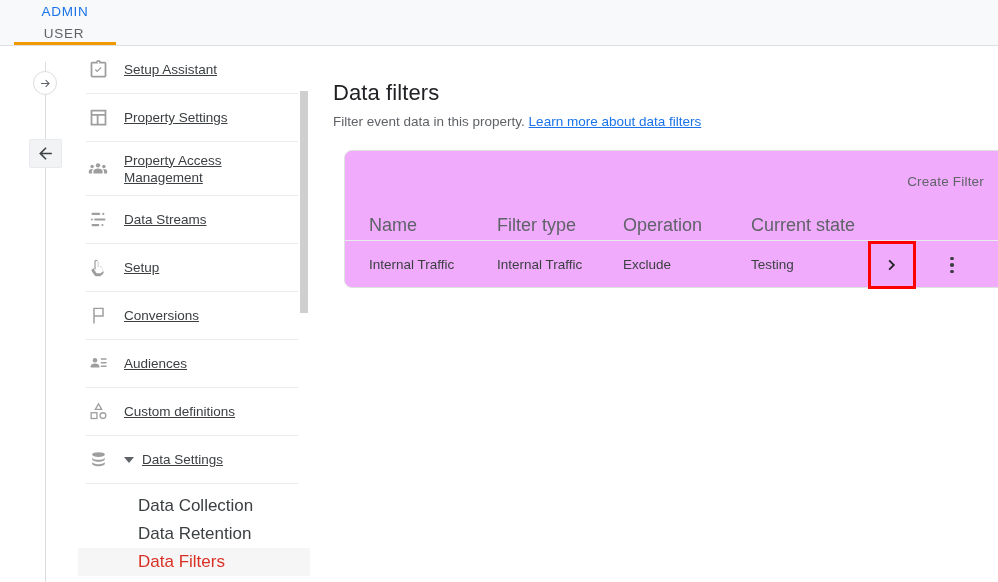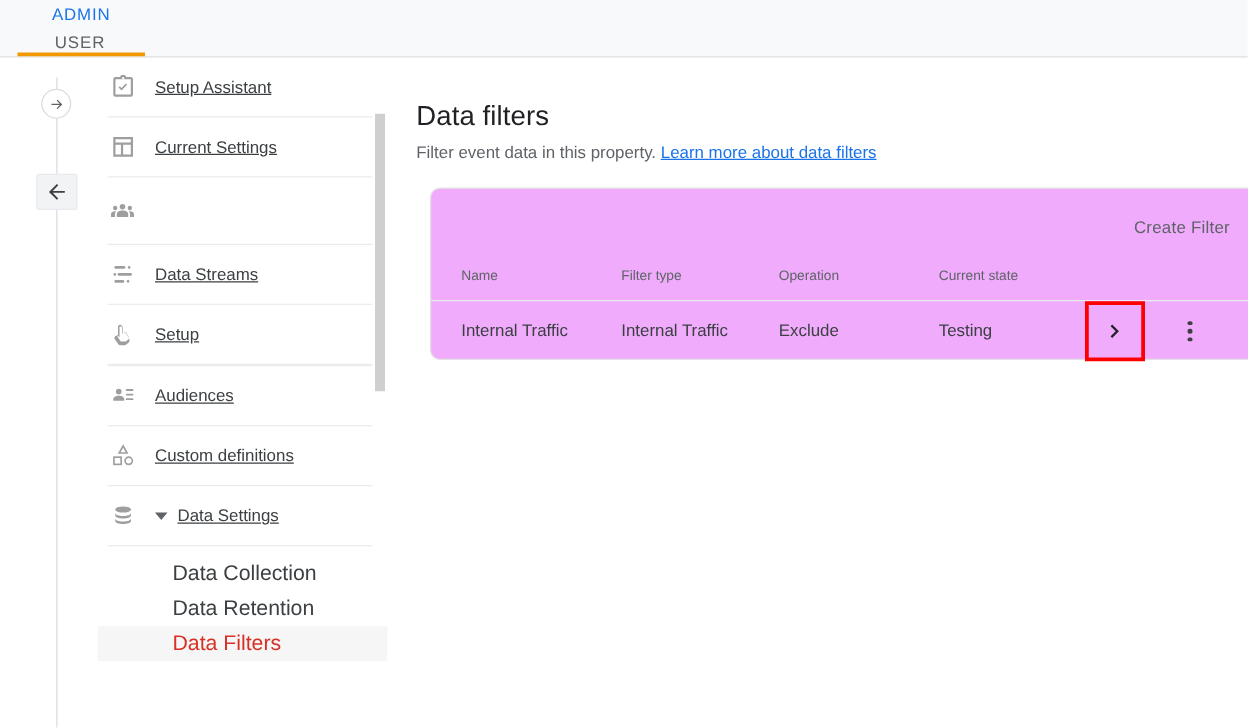--- a/index.html
+++ b/index.html
@@ -248,21 +248,21 @@
     left: 0;
     top: 50px;
     width: 661px;
   }
   .thead {
     position: relative;
     height: 39px;
   }
   .th, .td {
     position: absolute;
-    font-size: 11px;
+    font-size: 18px;
     color: #5f6368;
     white-space: nowrap;
   }
   .th { top: 14px; }
   .col-name  { left: 24px; }
   .col-type  { left: 152px; }
   .col-oper  { left: 278px; }
   .col-state { left: 406px; text-align: center; }
 
   .row-divider {
@@ -368,35 +368,37 @@
     <span class="nav-label">Setup Assistant</span>
   </div>
   <div class="nav-divider"></div>
 
   <div class="nav-item">
     <span class="nav-icon">
       <svg width="21" height="21" viewBox="0 0 24 24">
         <path d="M3 3v18h18V3H3zm16 2v3H5V5h14zM5 10h5v9H5v-9zm7 9v-9h7v9h-7z" fill="#9e9e9e"></path>
       </svg>
     </span>
-    <span class="nav-label">Current Settings</span>
+    <span class="nav-label">Property Settings</span>
   </div>
   <div class="nav-divider"></div>
 
   <div class="nav-item tall">
     <span class="nav-icon">
       <svg width="22" height="22" viewBox="0 0 24 24">
         <circle cx="12" cy="8" r="2.4" fill="#9e9e9e"></circle>
         <circle cx="5.6" cy="9.2" r="1.9" fill="#9e9e9e"></circle>
         <circle cx="18.4" cy="9.2" r="1.9" fill="#9e9e9e"></circle>
         <path d="M12 11.4c-2.6 0-5 1.3-5 2.9V17h10v-2.7c0-1.6-2.4-2.9-5-2.9z" fill="#9e9e9e"></path>
         <path d="M5.6 12.1c-1.9 0-3.6 1-3.6 2.2V17h3.4v-2.7c0-.8.4-1.5 1.1-2.1-.3-.1-.6-.1-.9-.1z" fill="#9e9e9e"></path>
         <path d="M18.4 12.1c-.3 0-.6 0-.9.1.7.6 1.1 1.3 1.1 2.1V17H22v-2.7c0-1.2-1.7-2.2-3.6-2.2z" fill="#9e9e9e"></path>
       </svg>
     </span>
+    <span class="nav-label">Property Access
+Management</span>
   </div>
   <div class="nav-divider"></div>
 
   <div class="nav-item">
     <span class="nav-icon">
       <svg width="21" height="21" viewBox="0 0 24 24">
         <rect x="4" y="4.4" width="10" height="2.4" rx="1.2" fill="#9e9e9e"></rect>
         <circle cx="17.5" cy="5.6" r="1.2" fill="#9e9e9e"></circle>
         <rect x="7" y="10.8" width="13" height="2.4" rx="1.2" fill="#9e9e9e"></rect>
         <circle cx="4.4" cy="12" r="1.2" fill="#9e9e9e"></circle>
@@ -411,20 +413,28 @@
   <div class="nav-item">
     <span class="nav-icon">
       <svg width="21" height="21" viewBox="0 0 24 24">
         <path d="M9.2 3.2a2 2 0 0 1 2 2v6.1l1.1-.5a2.2 2.2 0 0 1 2.9 1l2.4 4.5c.6 1.1.3 2.5-.7 3.3l-2.3 1.8c-.5.4-1.1.6-1.7.6H9.6c-.9 0-1.7-.4-2.2-1.2l-3.1-4.6a1.8 1.8 0 0 1 .5-2.5 1.8 1.8 0 0 1 2.4.4l.1.2V5.2a2 2 0 0 1 1.9-2zm0 1.5a.5.5 0 0 0-.5.5v9.6l-1.5-2a.5.5 0 0 0-.7-.1.5.5 0 0 0-.1.7l3.1 4.6c.2.4.6.6 1.1.6h3.3c.3 0 .6-.1.8-.3l2.3-1.8c.4-.3.5-.9.3-1.4l-2.4-4.5a.7.7 0 0 0-.9-.3l-2.2 1v-6.1a.5.5 0 0 0-.6-.5z" fill="#9e9e9e"></path>
       </svg>
     </span>
     <span class="nav-label">Setup</span>
   </div>
   <div class="nav-divider"></div>
 
+  <div class="nav-item">
+    <span class="nav-icon">
+      <svg width="21" height="21" viewBox="0 0 24 24">
+        <path d="M6 3v18h1.7v-7.5H18V3H6zm10.3 1.7v7.1H7.7V4.7h8.6z" fill="#9e9e9e"></path>
+      </svg>
+    </span>
+    <span class="nav-label">Conversions</span>
+  </div>
   <div class="nav-divider"></div>
 
   <div class="nav-item">
     <span class="nav-icon">
       <svg width="21" height="21" viewBox="0 0 24 24">
         <circle cx="8" cy="8.3" r="2.6" fill="#9e9e9e"></circle>
         <path d="M8 12c-2.8 0-5 1.4-5 3.1v1.6h10v-1.6c0-1.7-2.2-3.1-5-3.1z" fill="#9e9e9e"></path>
         <rect x="14.4" y="6" width="7" height="1.7" rx="0.85" fill="#9e9e9e"></rect>
         <rect x="14.4" y="10.2" width="7" height="1.7" rx="0.85" fill="#9e9e9e"></rect>
         <rect x="14.4" y="14.4" width="7" height="1.7" rx="0.85" fill="#9e9e9e"></rect>

